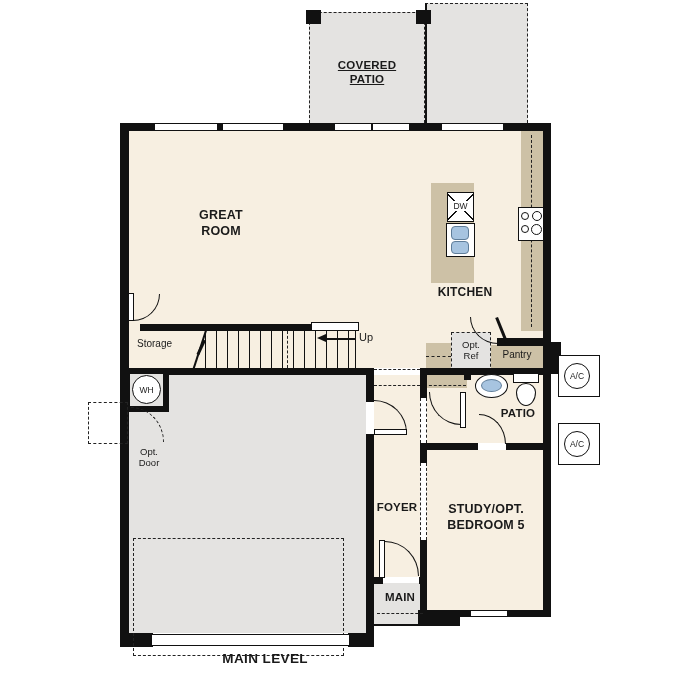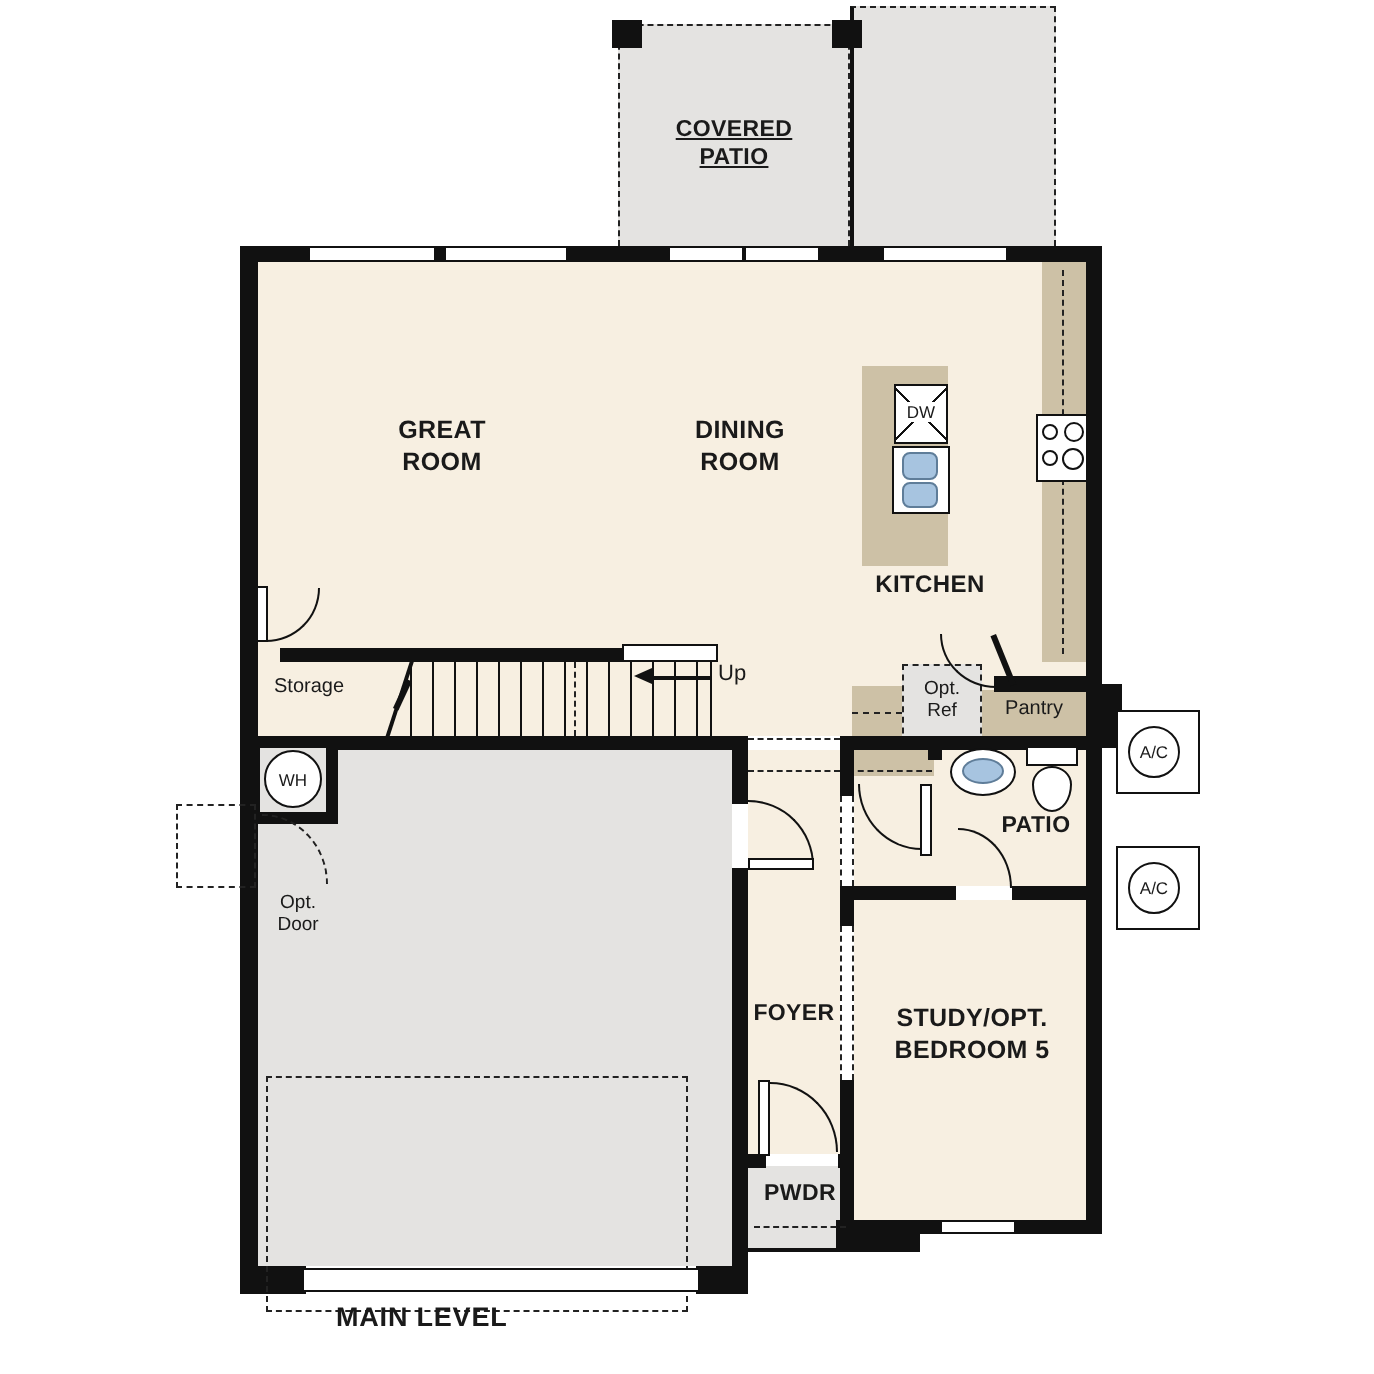--- a/index.html
+++ b/index.html
@@ -156,23 +156,22 @@
   <div class="abs sq" style="left:558px;top:355px;width:42px;height:42px;">
     <div class="abs circle" style="left:5px;top:7px;width:26px;height:26px;">A/C</div>
   </div>
   <div class="abs sq" style="left:558px;top:423px;width:42px;height:42px;">
     <div class="abs circle" style="left:5px;top:7px;width:26px;height:26px;">A/C</div>
   </div>
 
   <div class="abs dash-h" style="left:377px;top:613px;width:46px;"></div>
 
   <div class="abs lbl" style="left:188px;top:208px;width:66px;font-size:12.5px;">GREAT ROOM</div>
-  <div class="abs lbl" style="left:338px;top:208px;width:64px;font-size:12.5px;">DINING ROOM</div>
   <div class="abs lbl" style="left:429px;top:285px;width:72px;font-size:12px;">KITCHEN</div>
   <div class="abs lbl-sm" style="left:137px;top:338px;width:46px;text-align:left;">Storage</div>
   <div class="abs lbl-sm" style="left:492px;top:349px;width:50px;">Pantry</div>
   <div class="abs lbl" style="left:492px;top:406px;width:52px;font-size:11.5px;">PATIO</div>
   <div class="abs lbl" style="left:373px;top:500px;width:48px;font-size:11.5px;">FOYER</div>
-  <div class="abs lbl" style="left:376px;top:590px;width:48px;font-size:11.5px;">PWDR</div>
+  <div class="abs lbl" style="left:376px;top:590px;width:48px;font-size:11.5px;">MAIN</div>
   <div class="abs lbl" style="left:430px;top:502px;width:112px;font-size:12.5px;">STUDY/OPT. BEDROOM 5</div>
-  <div class="abs lbl" style="left:120px;top:651px;width:140px;font-size:13.5px;text-align:left;letter-spacing:.4px;padding-left:48px;">MAIN LEVEL</div>
+  <div class="abs lbl" style="left:120px;top:651px;width:140px;font-size:13.5px;text-align:right;letter-spacing:.4px;padding-left:48px;">MAIN LEVEL</div>
 
 </div>
 
 </body></html>

